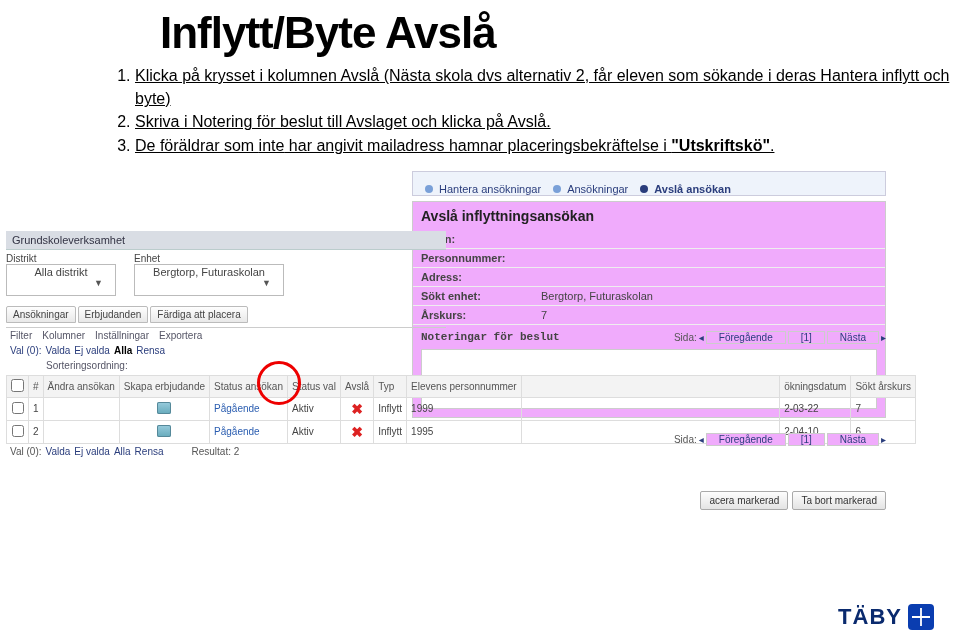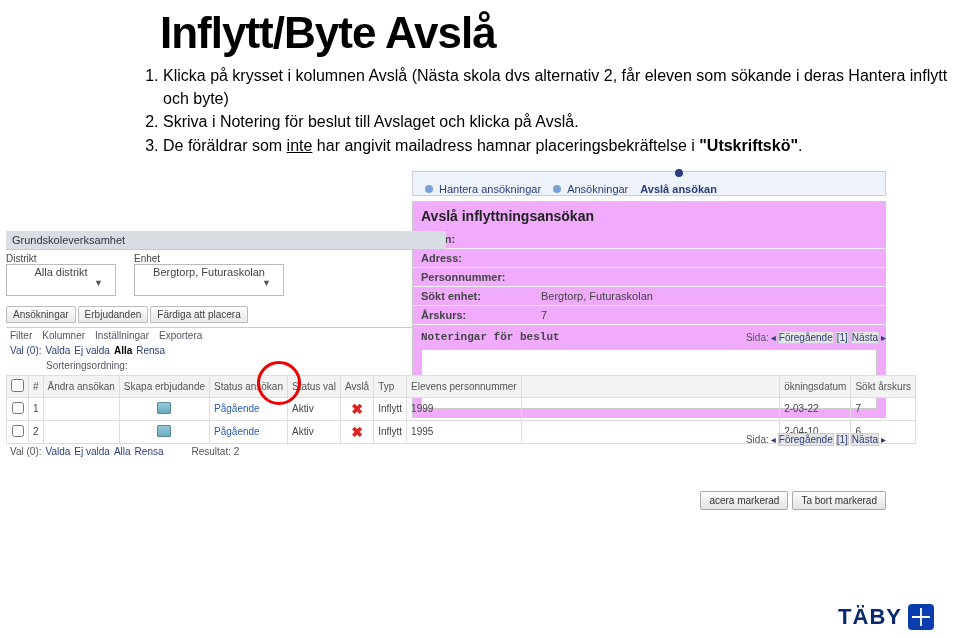--- a/index.html
+++ b/index.html
@@ -1,29 +1,29 @@
 <!DOCTYPE html>
 <html><head>
 <meta charset="utf-8">
 <style>
   * { box-sizing: border-box; margin: 0; padding: 0; }
   body { width: 960px; height: 638px; background: #fff; font-family: Arial, sans-serif; position: relative; overflow: hidden; }
   .page-title { font-size: 44px; font-weight: 900; color: #000; margin: 8px 0 6px 160px; font-family: Arial Black, Arial, sans-serif; letter-spacing: -1px; }
   .instructions { margin: 0 0 14px 135px; font-size: 16px; line-height: 1.45; }
-  .instructions li { margin-left: 28px; list-style-position: outside; }
+  .instructions li { list-style-position: outside; text-decoration: underline; }
   .instructions .underline { text-decoration: underline; }
   .instructions .bold { font-weight: bold; }
   .screenshot-container { position: relative; width: 940px; height: 340px; margin-left: 6px; }
 
   
   .bc-bar { position: absolute; top: 0; right: 60px; width: 474px; height: 25px; background: #eef3fb; border: 1px solid #ccd; display: flex; align-items: flex-end; font-size: 11px; color: #2a3d7c; }
   .bc-item { display: flex; align-items: center; margin-left: 12px; gap: 6px; }
   .bullet { width: 8px; height: 8px; border-radius: 50%; background: #7aa0d8; display: inline-block; }
   .bullet.current { background: #2a3d7c; }
-  .bc-item.current { font-weight: bold; flex-direction: column; }
+  .bc-item.current { font-weight: bold; }
 
   
   .right-panel { position: absolute; top: 30px; right: 60px; width: 474px; background: #f0abfc; border: 1px solid #ccc; font-size: 11px; }
   .rp-title { font-weight: bold; font-size: 14px; padding: 6px 8px; color: #222; }
   .rp-row { display: flex; border-bottom: 1px solid #eee; padding: 3px 8px; }
   .rp-label { width: 120px; font-weight: bold; color: #444; }
   .rp-value { color: #444; }
   .rp-notes-label { font-weight: bold; padding: 6px 8px 2px; color: #444; font-family: Liberation Mono, monospace; }
   .rp-notes-box { margin: 4px 8px 8px; height: 60px; border: 1px solid #ccc; background: #fff; }
 
@@ -58,21 +58,21 @@
 
   
   .btm-buttons { position:absolute; right:60px; top:320px; display:flex; gap:4px; }
   .btn { background: linear-gradient(#fdfdfd,#e4e4e4); border:1px solid #aaa; font-size:10px; padding:3px 8px; border-radius:2px; color:#333; }
 
   
   .pager { position:absolute; right:60px; font-size:10px; color:#2a3d7c; display:flex; align-items:center; gap:2px; }
   .pager1 { top:160px; }
   .pager2 { top:262px; }
   .pager .lbl { color:#555; }
-  .pager .box { border:1px solid #ccc; padding:0 0; background:#e5e5e5; }
+  .pager .box { border:1px solid #ccc; padding:0 12px; background:#f0abfc; }
 
   
   .footer-logo { position: absolute; right: 26px; bottom: 8px; display: flex; align-items: center; gap: 6px; }
   .footer-logo .txt { font-weight: 900; font-size: 22px; color: #0a2a6e; letter-spacing: 1px; font-family: Arial Black, Arial, sans-serif; }
   .footer-logo .emblem { width: 26px; height: 26px; background: #0a3db0; border-radius: 4px; position: relative; }
   .footer-logo .emblem::before { content:""; position:absolute; inset:4px; background:#fff; clip-path: polygon(45% 0,55% 0,55% 45%,100% 45%,100% 55%,55% 55%,55% 100%,45% 100%,45% 55%,0 55%,0 45%,45% 45%); }
 
   
   .sort-row { font-size:10px; color:#556; padding:2px 4px 2px 40px; }
   .res-row { font-size:10px; color:#2a3d7c; padding:2px 4px; display:flex; gap:4px; align-items:center; }
@@ -106,25 +106,25 @@
       </div>
   </div>
 
   <div class="right-panel">
     <div class="rp-title">Avslå inflyttningsansökan</div>
     <div class="rp-row">
         <div class="rp-label">Namn:</div>
         <div class="rp-value"></div>
       </div>
     <div class="rp-row">
+        <div class="rp-label">Personnummer:</div>
+        <div class="rp-value"></div>
+      </div>
+    <div class="rp-row">
         <div class="rp-label">Adress:</div>
-        <div class="rp-value"></div>
-      </div>
-    <div class="rp-row">
-        <div class="rp-label">Personnummer:</div>
         <div class="rp-value"></div>
       </div>
     <div class="rp-row">
         <div class="rp-label">Sökt enhet:</div>
         <div class="rp-value">Bergtorp, Futuraskolan</div>
       </div>
     <div class="rp-row">
         <div class="rp-label">Årskurs:</div>
         <div class="rp-value">7</div>
       </div>

